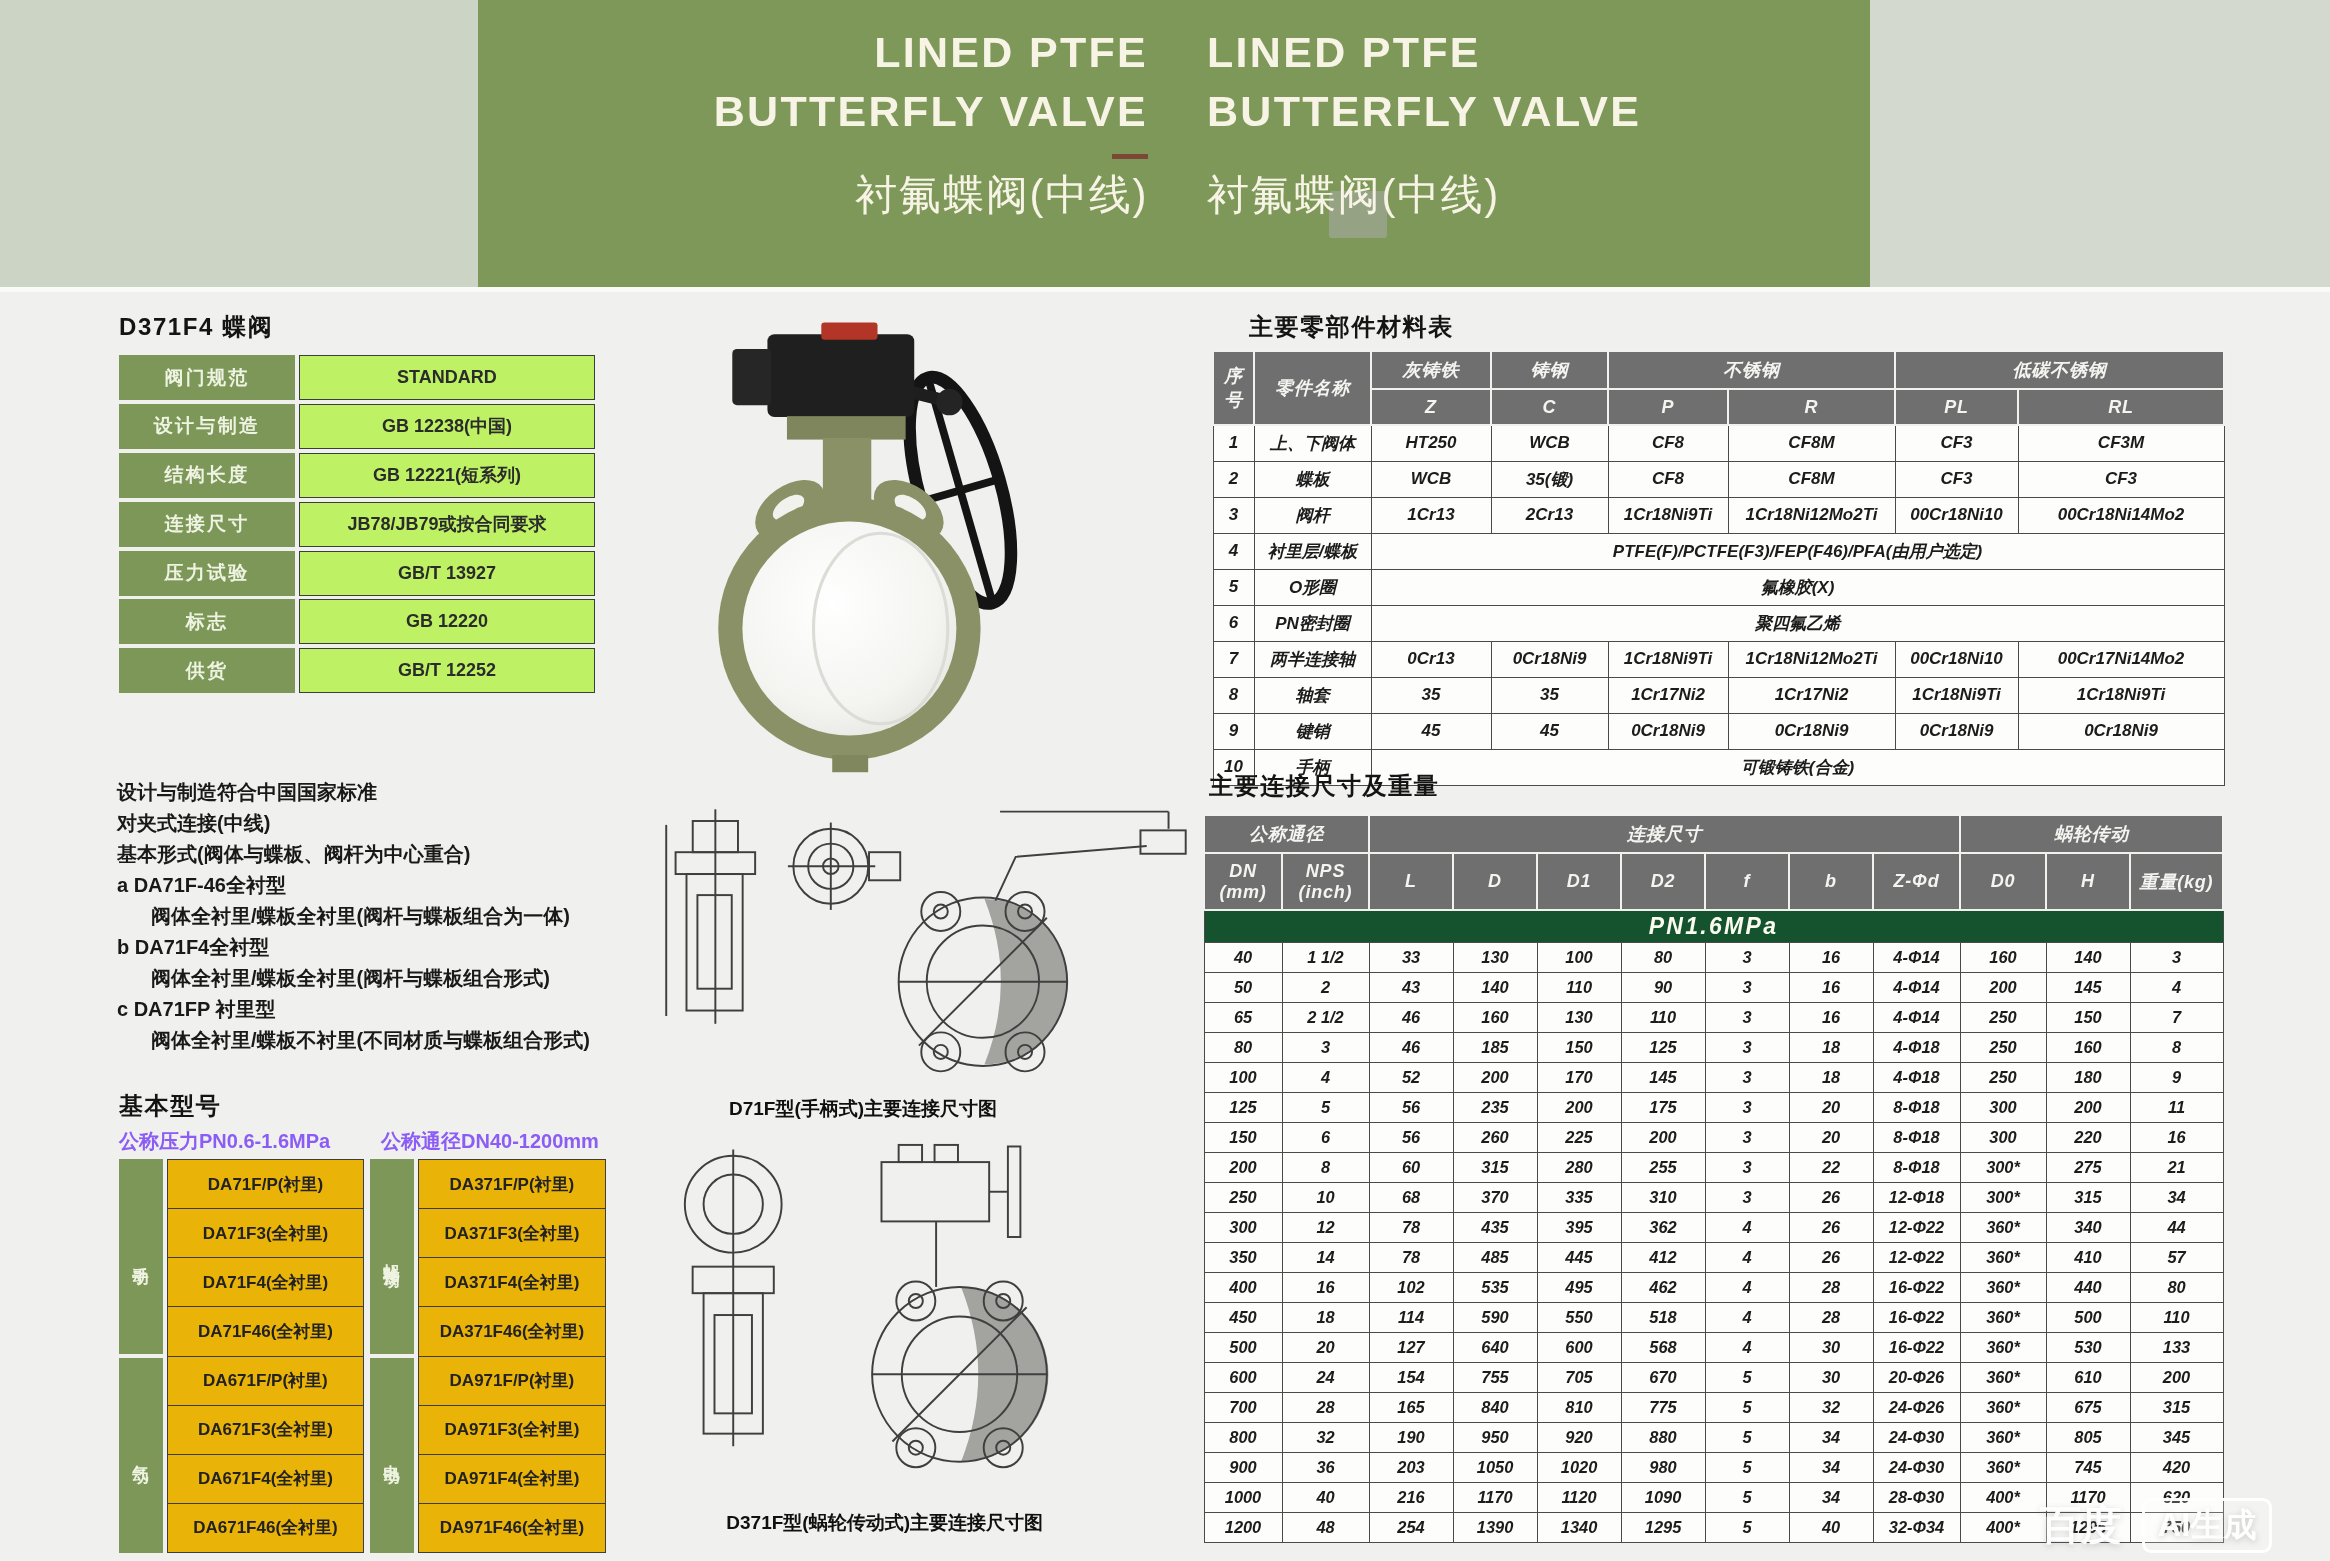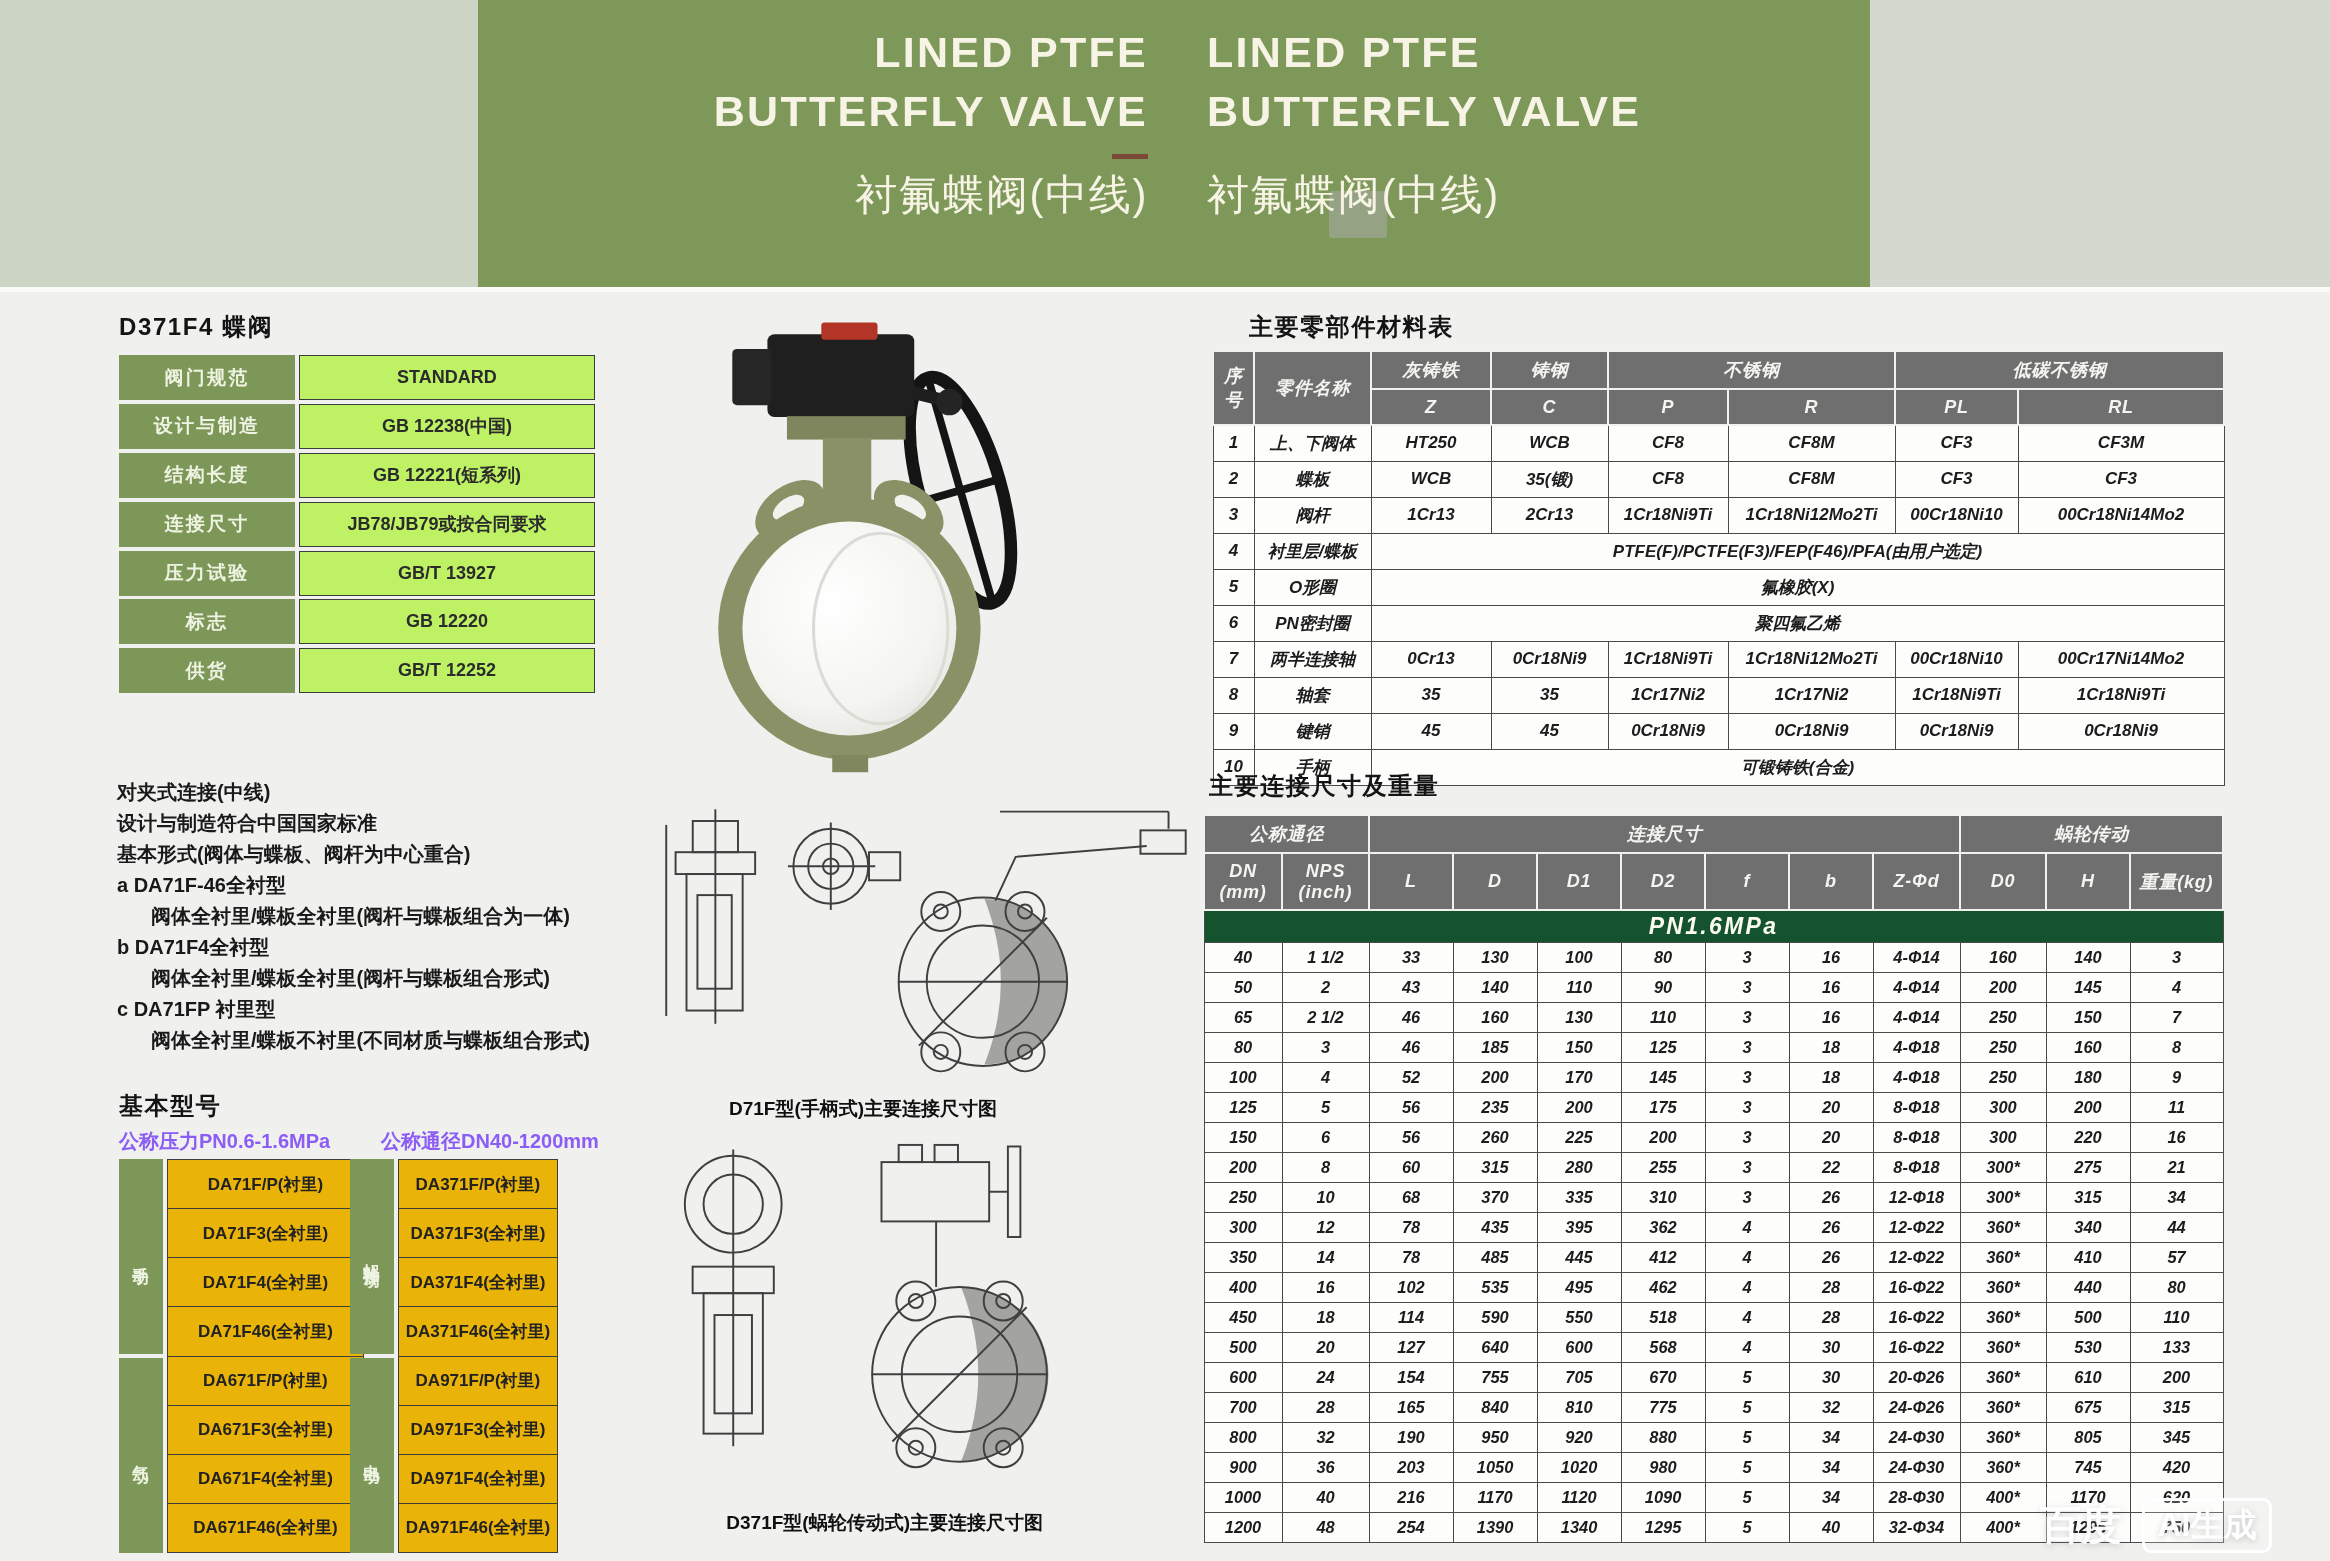--- a/index.html
+++ b/index.html
@@ -161,22 +161,22 @@
     <ellipse cx="286" cy="277" rx="23" ry="12" fill="#f1f1ee" transform="rotate(35 286 277)"></ellipse>
 
     <circle cx="208" cy="432" r="168" fill="#8b9166"></circle>
     <circle cx="208" cy="432" r="137" fill="url(#discg)"></circle>
     <ellipse cx="248" cy="432" rx="86" ry="122" fill="none" stroke="#dcdcd7" stroke-width="4"></ellipse>
     <rect x="186" y="594" width="46" height="22" fill="#80865d"></rect>
   </svg>
 </div>
 
 <div class="abs notes">
+    <div class="note-line">设计与制造符合中国国家标准</div>
     <div class="note-line">对夹式连接(中线)</div>
-    <div class="note-line">设计与制造符合中国国家标准</div>
     <div class="note-line">基本形式(阀体与蝶板、阀杆为中心重合)</div>
     <div class="note-line">a DA71F-46全衬型</div>
     <div class="note-line ind">阀体全衬里/蝶板全衬里(阀杆与蝶板组合为一体)</div>
     <div class="note-line">b DA71F4全衬型</div>
     <div class="note-line ind">阀体全衬里/蝶板全衬里(阀杆与蝶板组合形式)</div>
     <div class="note-line">c DA71FP 衬里型</div>
     <div class="note-line ind">阀体全衬里/蝶板不衬里(不同材质与蝶板组合形式)</div>
   </div>
 
 <div class="abs sec-title" style="left:119px;top:1090px;">基本型号</div>
@@ -191,21 +191,21 @@
       <div class="m-row">DA71F/P(衬里)</div>
       <div class="m-row">DA71F3(全衬里)</div>
       <div class="m-row">DA71F4(全衬里)</div>
       <div class="m-row">DA71F46(全衬里)</div>
       <div class="m-row">DA671F/P(衬里)</div>
       <div class="m-row">DA671F3(全衬里)</div>
       <div class="m-row">DA671F4(全衬里)</div>
       <div class="m-row">DA671F46(全衬里)</div>
     </div>
   </div>
-<div class="abs model-table" style="left:350px;width:208px;">
+<div class="abs model-table" style="left:370px;width:236px;">
     <div class="m-strip">
       <div class="m-glabel">蜗轮传动</div>
       <div class="m-glabel">电动</div>
     </div>
     <div class="m-rows">
       <div class="m-row">DA371F/P(衬里)</div>
       <div class="m-row">DA371F3(全衬里)</div>
       <div class="m-row">DA371F4(全衬里)</div>
       <div class="m-row">DA371F46(全衬里)</div>
       <div class="m-row">DA971F/P(衬里)</div>

